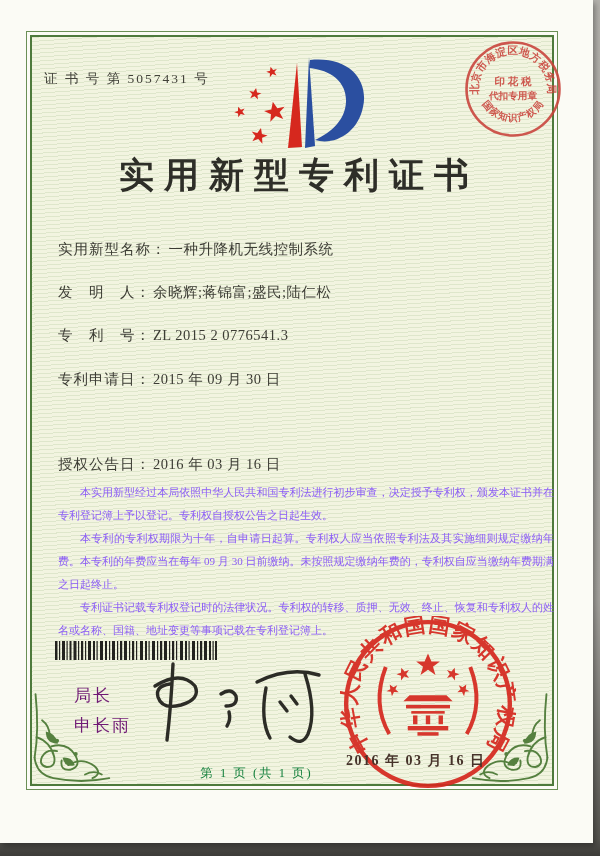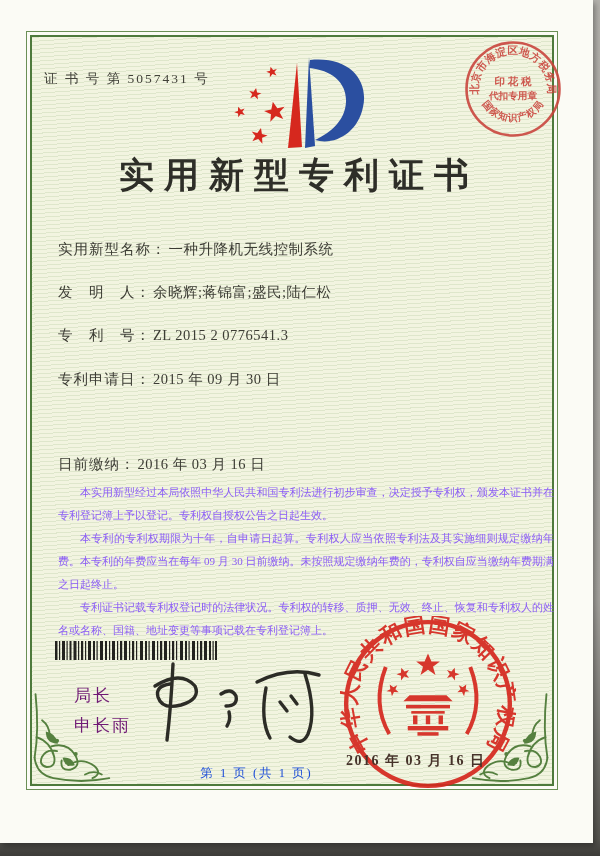--- a/index.html
+++ b/index.html
@@ -52,21 +52,21 @@
     font-size:17px;color:#701a75;line-height:30px;letter-spacing:2px;
   }
   .signature{position:absolute;left:133px;top:652px;width:195px;height:95px;}
   .main-seal{position:absolute;left:340px;top:616px;width:176px;height:176px;opacity:.92;}
   .seal-date{
     position:absolute;left:346px;top:752px;width:170px;
     font-size:14px;font-weight:700;color:#46332a;letter-spacing:1.5px;white-space:nowrap;
   }
   .footer{
     position:absolute;left:26px;top:765px;width:461px;text-align:center;
-    font-size:12.5px;color:#1d4ed8;letter-spacing:2px;
+    font-size:12.5px;color:#15803d;letter-spacing:2px;
   }
   .corner{position:absolute;width:84px;height:94px;}
   .corner.bl{left:29px;top:692px;}
   .corner.br{left:469px;top:692px;transform:scaleX(-1);}
 </style>
 </head>
 <body>
 
 <div class="paper">
   <div class="frame">
@@ -119,21 +119,21 @@
   <div class="field" style="top:283px">
     <span class="flabel">发　明　人：</span><span class="fvalue">余晓辉;蒋锦富;盛民;陆仁松</span>
   </div>
   <div class="field" style="top:326px">
     <span class="flabel">专　利　号：</span><span class="fvalue">ZL 2015 2 0776541.3</span>
   </div>
   <div class="field" style="top:370px">
     <span class="flabel">专利申请日：</span><span class="fvalue">2015 年 09 月 30 日</span>
   </div>
   <div class="field" style="top:455px">
-    <span class="flabel">日前缴纳：</span><span class="fvalue">2016 年 03 月 16 日</span>
+    <span class="flabel">授权公告日：</span><span class="fvalue">2016 年 03 月 16 日</span>
   </div>
 
   <div class="paras">
     <p>本实用新型经过本局依照中华人民共和国专利法进行初步审查，决定授予专利权，颁发本证书并在专利登记簿上予以登记。专利权自授权公告之日起生效。</p>
     <p>本专利的专利权期限为十年，自申请日起算。专利权人应当依照专利法及其实施细则规定缴纳年费。本专利的年费应当在每年 09 月 30 日前缴纳。未按照规定缴纳年费的，专利权自应当缴纳年费期满之日起终止。</p>
     <p>专利证书记载专利权登记时的法律状况。专利权的转移、质押、无效、终止、恢复和专利权人的姓名或名称、国籍、地址变更等事项记载在专利登记簿上。</p>
   </div>
 
   <div class="barcode">
     <svg viewBox="0 0 162 19" width="162" height="19" preserveAspectRatio="none">

